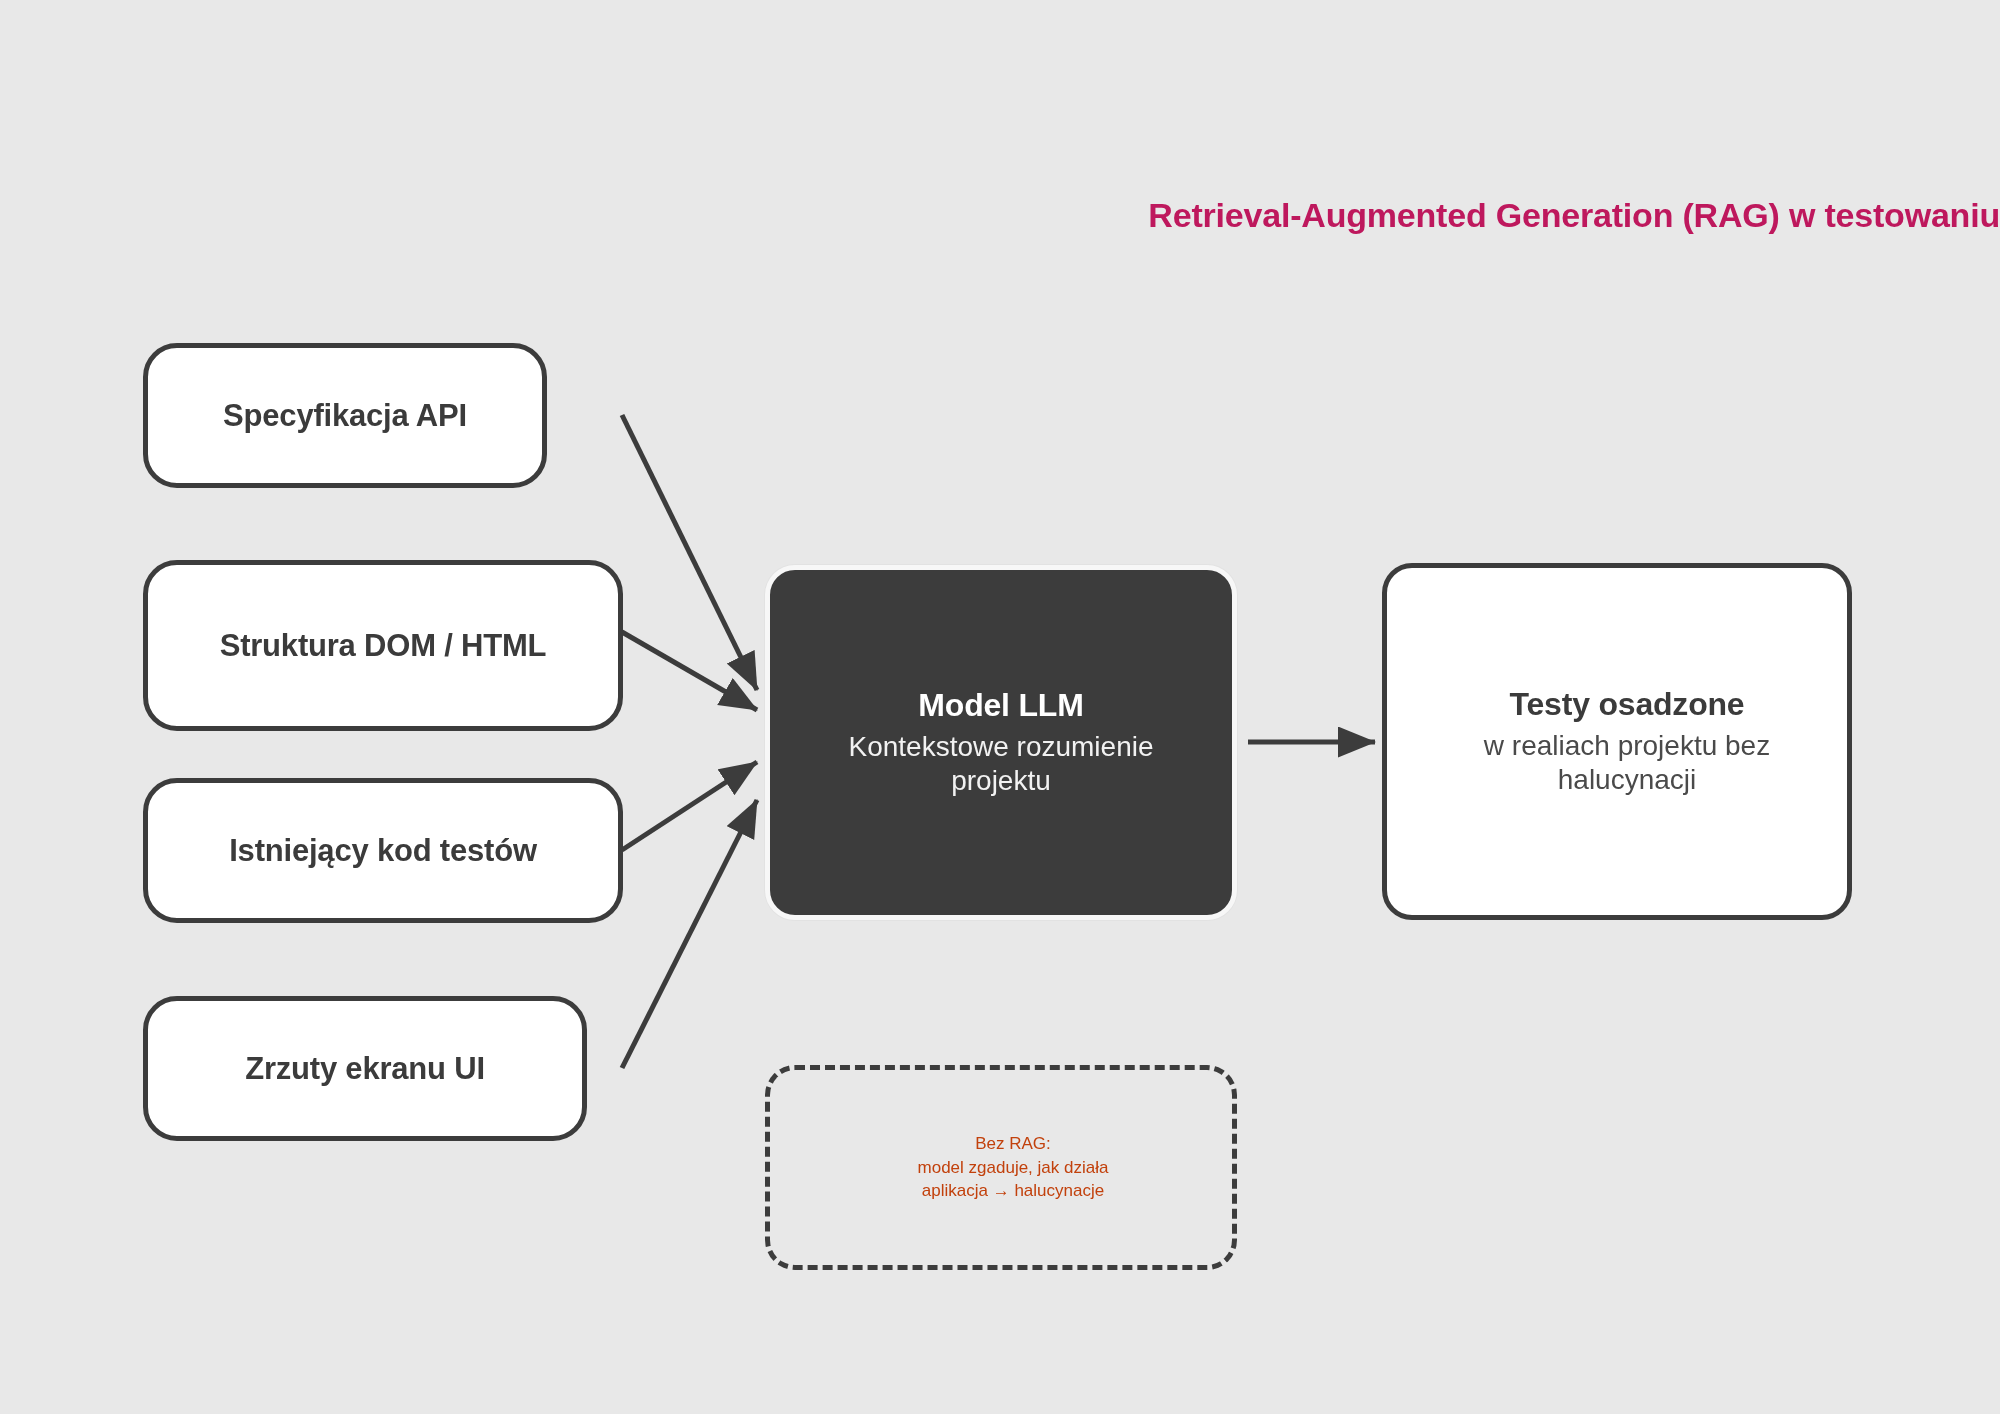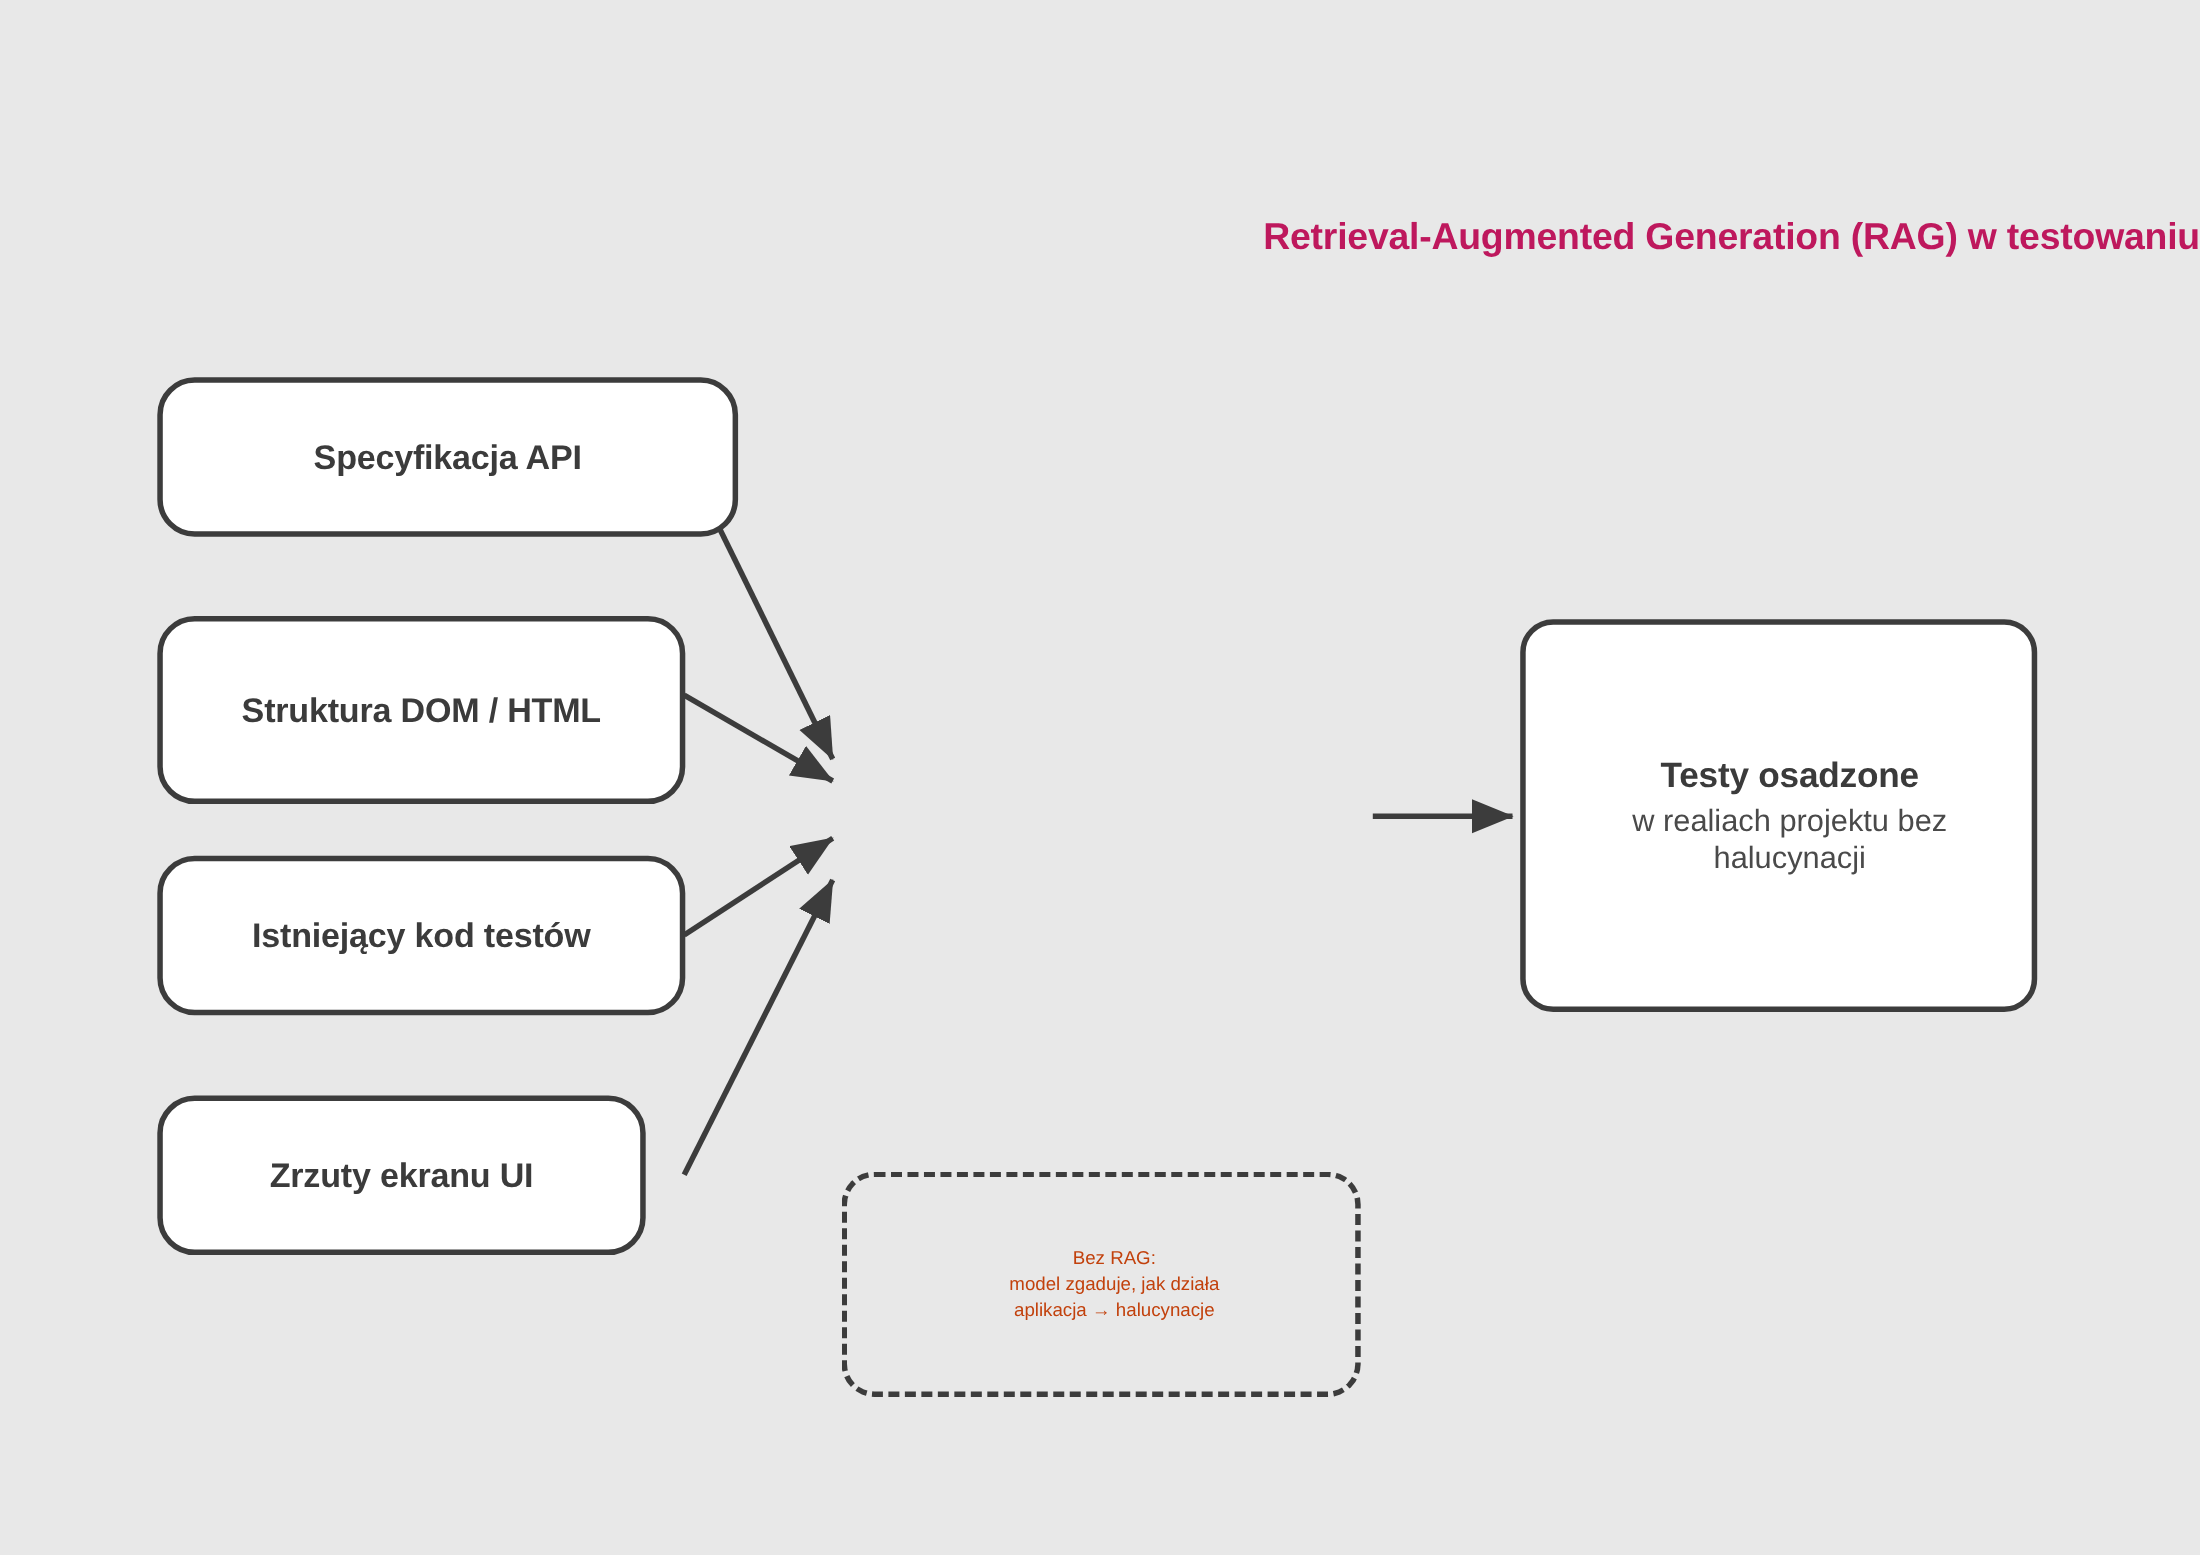--- a/index.html
+++ b/index.html
@@ -140,36 +140,43 @@
 
     <line x1="622" y1="632" x2="757" y2="710" stroke="#3c3c3c" stroke-width="5" marker-end="url(#arrowhead)"></line>
 
     <line x1="622" y1="850" x2="757" y2="762" stroke="#3c3c3c" stroke-width="5" marker-end="url(#arrowhead)"></line>
 
     <line x1="622" y1="1068" x2="757" y2="800" stroke="#3c3c3c" stroke-width="5" marker-end="url(#arrowhead)"></line>
 
     <line x1="1248" y1="742" x2="1375" y2="742" stroke="#3c3c3c" stroke-width="5" marker-end="url(#arrowhead)"></line>
   </svg>
 
-  <div class="node node-source" style="left:143px; top:343px; width:528px; height:145px;align-items:center;">
+  <div class="node node-source" style="left:143px; top:343px; width:404px; height:145px;align-items:center;">
     <div class="node-title">Specyfikacja API</div>
   </div>
 
   <div class="node node-source" style="left:143px; top:560px; width:480px; height:171px;">
     <div class="node-title">Struktura DOM / HTML</div>
   </div>
 
   <div class="node node-source" style="left:143px; top:778px; width:480px; height:145px;">
     <div class="node-title">Istniejący kod testów</div>
   </div>
 
   <div class="node node-source" style="left:143px; top:996px; width:444px; height:145px;">
     <div class="node-title">Zrzuty ekranu UI</div>
   </div>
 
+  <div class="node node-core" style="left:765px; top:565px; width:472px; height:355px;">
+    <div class="node-title">Model LLM</div>
+    <div class="node-sub">
+      <span class="node-sub-line">Kontekstowe rozumienie</span>
+      <span class="node-sub-line">projektu</span>
+    </div>
+  </div>
 
   <div class="node node-output" style="left:1382px; top:563px; width:470px; height:357px;padding-left:20px;">
     <div class="node-title">Testy osadzone</div>
     <div class="node-sub">
       <span class="node-sub-line">w realiach projektu bez</span>
       <span class="node-sub-line">halucynacji</span>
     </div>
   </div>
 
   <div class="node node-note" style="left:765px; top:1065px; width:472px; height:205px;">

